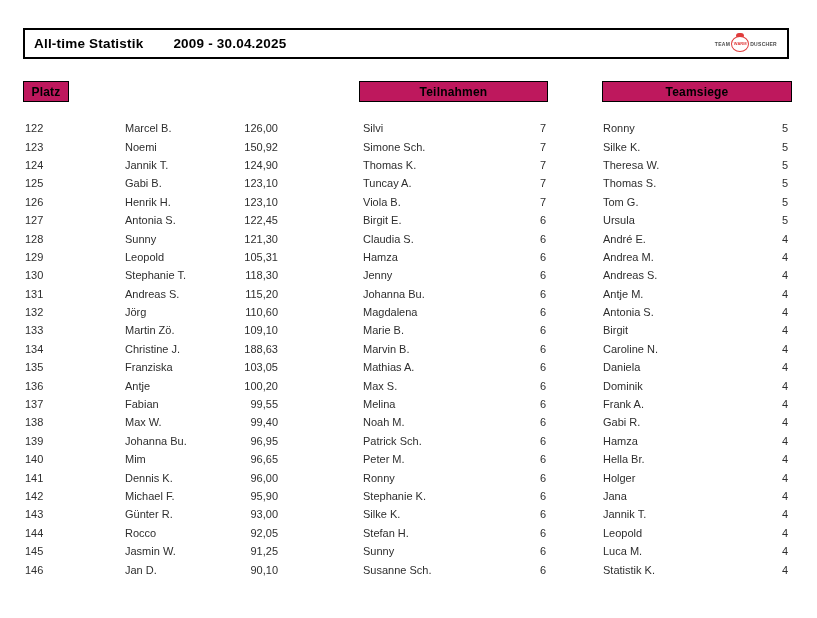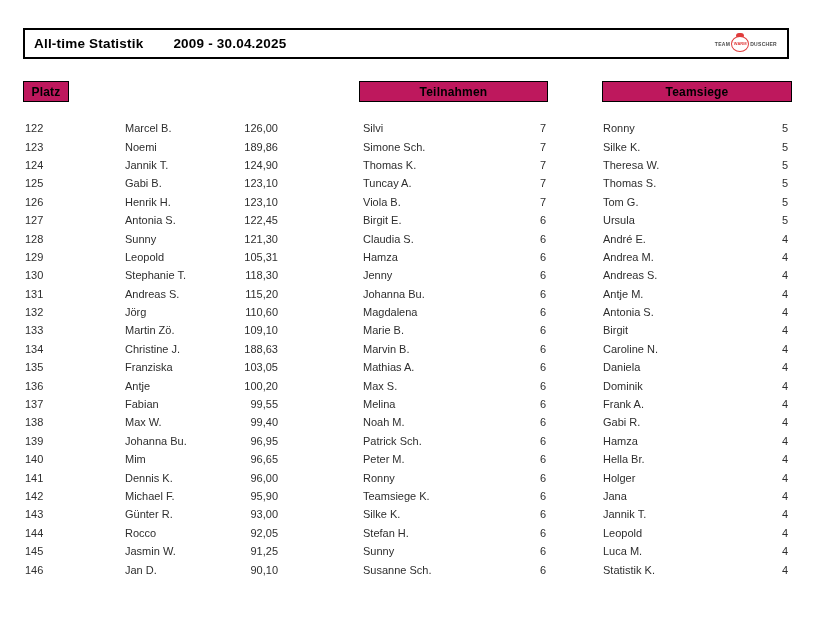--- a/index.html
+++ b/index.html
@@ -155,21 +155,21 @@
       <span class="cell">Silvi</span>
       <span class="cell num">7</span>
       <span class="cell"></span>
       <span class="cell">Ronny</span>
       <span class="cell num">5</span>
     </div>
 
     <div class="table-row">
       <span class="cell">123</span>
       <span class="cell">Noemi</span>
-      <span class="cell num">189,86</span>
+      <span class="cell num">150,92</span>
       <span class="cell"></span>
       <span class="cell">Simone Sch.</span>
       <span class="cell num">7</span>
       <span class="cell"></span>
       <span class="cell">Silke K.</span>
       <span class="cell num">5</span>
     </div>
 
     <div class="table-row">
       <span class="cell">124</span>
@@ -385,21 +385,21 @@
       <span class="cell"></span>
       <span class="cell">Holger</span>
       <span class="cell num">4</span>
     </div>
 
     <div class="table-row">
       <span class="cell">142</span>
       <span class="cell">Michael F.</span>
       <span class="cell num">95,90</span>
       <span class="cell"></span>
-      <span class="cell">Teamsiege K.</span>
+      <span class="cell">Stephanie K.</span>
       <span class="cell num">6</span>
       <span class="cell"></span>
       <span class="cell">Jana</span>
       <span class="cell num">4</span>
     </div>
 
     <div class="table-row">
       <span class="cell">143</span>
       <span class="cell">Günter R.</span>
       <span class="cell num">93,00</span>

